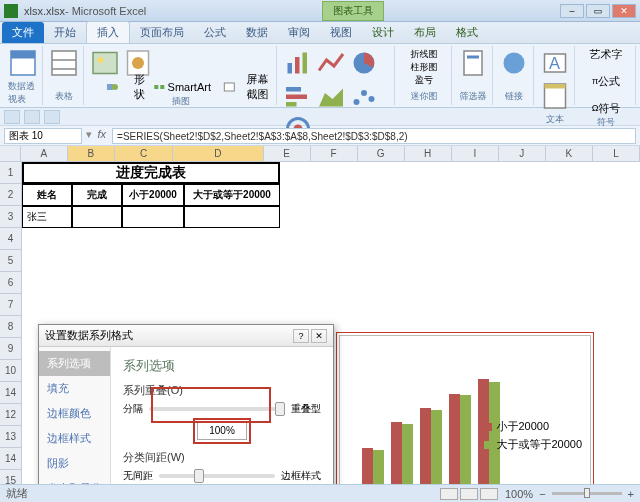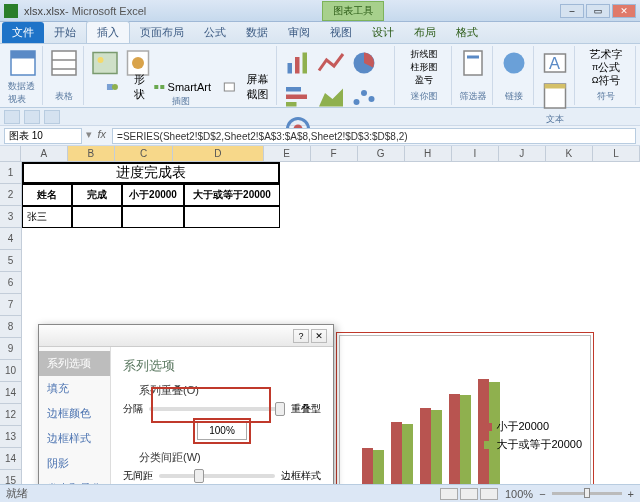--- a/index.html
+++ b/index.html
@@ -33,33 +33,33 @@
 .formula{flex:1;height:16px;background:#fff;border:1px solid #b8cce0;font-size:10px;padding:0 4px;display:flex;align-items:center;color:#333}
 .sheet{position:relative;height:356px;background:#fff;overflow:hidden}
 .colheads{display:flex;height:16px;background:#e8edf3;border-bottom:1px solid #c3cdd9}
 .ch{border-right:1px solid #c3cdd9;text-align:center;font-size:10px;color:#555;line-height:16px}
 .ch.sel{background:#f7d88a}
 .rowarea{position:absolute;left:0;top:16px;bottom:0;width:22px;background:#e8edf3;border-right:1px solid #c3cdd9}
 .rh{height:22px;border-bottom:1px solid #c3cdd9;text-align:center;font-size:10px;color:#555;line-height:22px}
 .cells{position:absolute;left:22px;top:16px;right:0;bottom:0}
 .trow{display:flex;height:22px}
 .cell{border-right:1px solid #d4d9e0;border-bottom:1px solid #d4d9e0;padding:0 4px;display:flex;align-items:center;justify-content:center;font-size:10px}
-.title-cell{background:#fff;border:2px solid #000;font-weight:normal;font-size:14px;color:#000}
+.title-cell{background:#fff;border:2px solid #000;font-weight:bold;font-size:14px;color:#000}
 .hdr-cell{border:1px solid #000;font-weight:bold;background:#fff}
 .dialog{position:absolute;left:38px;top:178px;width:296px;height:312px;background:#f4f4f4;border:1px solid #888;box-shadow:2px 2px 8px rgba(0,0,0,.3)}
 .dlg-title{height:22px;background:linear-gradient(#fdfdfd,#e9e9e9);border-bottom:1px solid #ccc;display:flex;align-items:center;padding:0 6px;font-size:11px}
 .dlg-title .sp{flex:1}
 .dlg-title .q{width:16px;height:14px;border:1px solid #bbb;text-align:center;font-size:9px;margin-left:2px;line-height:12px}
 .dlg-body{display:flex;height:262px}
 .dlg-nav{width:72px;background:#f8f8f8;border-right:1px solid #ddd;padding:4px 0}
 .navitem{padding:5px 8px;font-size:11px;color:#4a72b0;cursor:pointer}
 .navitem.active{background:#bdbdbd;color:#fff}
 .dlg-content{flex:1;padding:10px 12px;background:#fff}
 .sect-title{font-size:13px;color:#5a7860;margin-bottom:8px}
-.opt-label{font-size:11px;color:#333;margin:4px 16px}
+.opt-label{font-size:11px;color:#333;margin:4px 0}
 .slider-row{display:flex;align-items:center;gap:6px;margin:4px 0 6px}
 .slider{flex:1;height:4px;background:#ddd;position:relative;border-radius:2px}
 .slider .thumb{position:absolute;width:10px;height:14px;background:#eee;border:1px solid #999;top:-5px;border-radius:2px}
 .valbox{width:50px;height:18px;border:1px solid #aaa;text-align:center;font-size:10px;line-height:16px;background:#fff;margin:2px auto}
 .valbox.hl{outline:2px solid #c0392b;outline-offset:2px}
 .chart-box{position:absolute;left:336px;top:186px;width:258px;height:208px;border:1px solid #c0392b;background:#fff}
 .chart-inner{position:absolute;left:2px;top:2px;right:2px;bottom:2px;border:1px solid #bbb}
 .plot{position:absolute;left:8px;top:10px;width:160px;height:180px}
 .bars{position:absolute;left:10px;right:4px;bottom:20px;top:6px;display:flex;align-items:flex-end;justify-content:space-around}
 .barpair{display:flex;align-items:flex-end;gap:0}
@@ -250,21 +250,21 @@
       <div class="ricon big">
           <svg viewBox="0 0 20 20">
             <rect x="3" y="2" width="14" height="16" fill="#fff" stroke="#888"></rect>
             <rect x="3" y="2" width="14" height="3" fill="#d4c068"></rect>
           </svg>
         </div>
     </div>
     <div class="rgroup-label">文本</div>
   </div>
   <div class="rgroup">
-    <div class="icons" style="flex-direction:column;gap:1px">
+    <div class="icons" style="flex-direction:column;gap:15px">
       <div class="ricon" style="width:50px;height:12px;font-size:9px">
           <span>艺术字</span>
         </div>
       <div class="ricon" style="width:50px;height:12px;font-size:9px">π <span>公式</span></div>
       <div class="ricon" style="width:50px;height:12px;font-size:9px">Ω <span>符号</span></div>
     </div>
     <div class="rgroup-label">符号</div>
   </div>
 </div>
 
@@ -367,20 +367,21 @@
         <div class="legend-item">
             <span class="lg-sw" style="background:#8fb04e"></span>
             <span>大于或等于20000</span>
           </div>
       </div>
     </div>
   </div>
 
   <div class="dialog">
     <div class="dlg-title">
+      <span>设置数据系列格式</span>
       <span class="sp"></span>
       <span class="q">?</span>
       <span class="q">✕</span>
     </div>
     <div class="dlg-body">
       <div class="dlg-nav">
         <div class="navitem active">系列选项</div>
         <div class="navitem">填充</div>
         <div class="navitem">边框颜色</div>
         <div class="navitem">边框样式</div>

